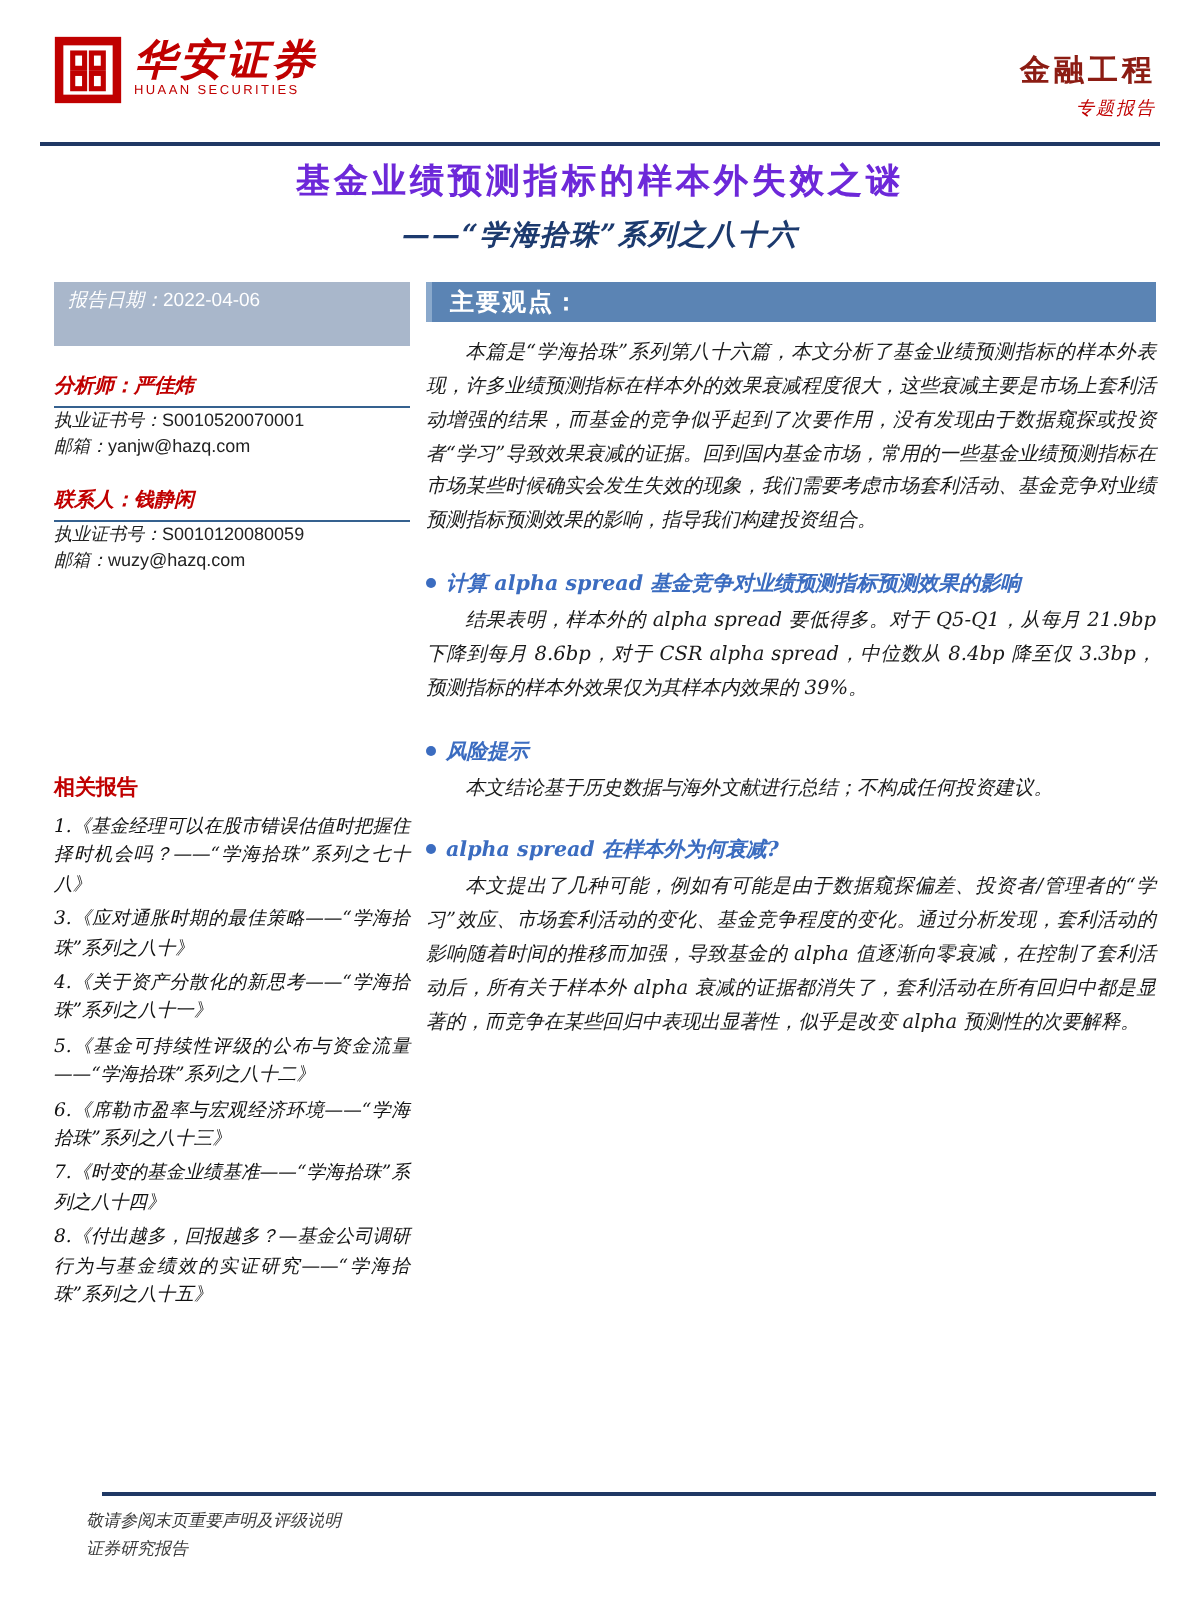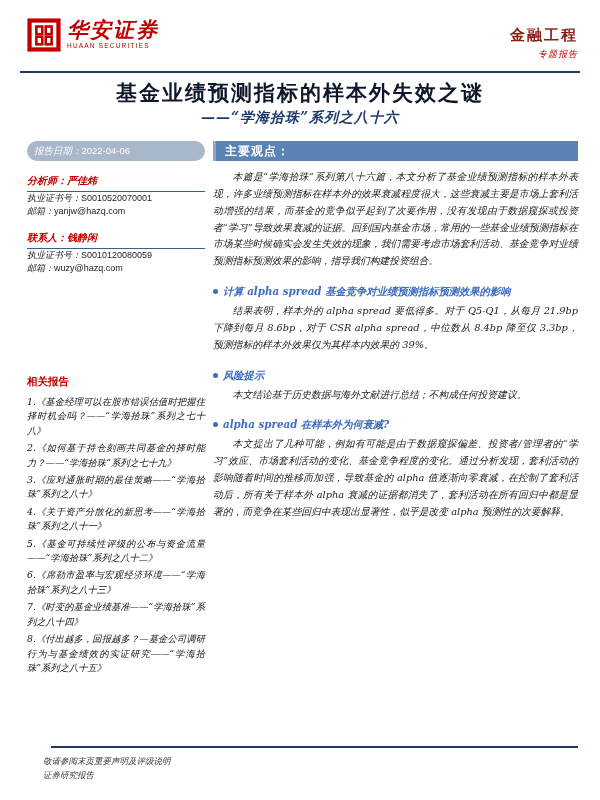--- a/index.html
+++ b/index.html
@@ -13,28 +13,28 @@
   .header{position:absolute;left:27px;top:18px;right:22px;height:50px;}
   .logo{display:flex;align-items:flex-start;gap:6px;}
   .logo-cn{color:#c00000;font-size:21px;font-weight:bold;font-family:"DejaVu Serif",serif;font-style:italic;letter-spacing:2px;line-height:1.1;}
   .logo-en{color:#c00000;font-size:6.5px;letter-spacing:1.2px;margin-top:1px;}
   .header-right{position:absolute;right:0;top:8px;text-align:right;}
   .category{color:#8c1c13;font-size:15px;font-weight:bold;font-family:"DejaVu Serif",serif;letter-spacing:2px;}
   .report-type{color:#c00000;font-size:9px;margin-top:3px;letter-spacing:1px;font-family:"DejaVu Serif",serif;font-style:italic;}
   .header-rule{position:absolute;left:20px;right:20px;top:71px;height:2px;background:#1f3864;}
 
   
-  .title{position:absolute;left:0;right:0;top:79px;text-align:center;color:#0f172a;
-    font-size:21px;font-weight:bold;font-family:"DejaVu Serif",serif;letter-spacing:2px;}
+  .title{position:absolute;left:0;right:0;top:79px;text-align:center;color:#6d28d9;
+    font-size:17px;font-weight:bold;font-family:"DejaVu Serif",serif;letter-spacing:2px;}
   .subtitle{position:absolute;left:0;right:0;top:109px;text-align:center;color:#1c3a6e;
     font-size:14px;font-weight:bold;font-family:"DejaVu Serif",serif;font-style:italic;letter-spacing:1px;}
 
   
   .sidebar{position:absolute;left:27px;top:141px;width:178px;}
-  .date-bar{height:20px;line-height:20px;background:#a9b7cb;color:#ffffff;font-size:9.5px;padding-left:7px;border-radius:10px;}
+  .date-bar{height:32px;line-height:20px;background:#a9b7cb;color:#ffffff;font-size:9.5px;padding-left:7px;}
   .person{margin-top:13px;}
   .person-head{color:#c00000;font-weight:bold;font-size:10px;padding-bottom:3px;border-bottom:1px solid #35618f;}
   .person-row{font-size:9px;margin-top:0;color:#222;}
   .person-row .lbl{font-family:"DejaVu Serif",serif;font-style:italic;}
   .related{margin-top:100px;}
   .related-head{color:#c00000;font-weight:bold;font-size:10.5px;margin-bottom:6px;}
   .related-item{font-size:9.3px;line-height:1.55;margin-bottom:3px;color:#111;text-align:justify;}
 
   
   .main{position:absolute;left:213px;top:141px;width:365px;}
@@ -97,21 +97,20 @@
       <span class="lbl">执业证书号：</span><span>S0010120080059</span>
     </div>
     <div class="person-row">
       <span class="lbl">邮箱：</span><span>wuzy@hazq.com</span>
     </div>
   </div>
 
   <div class="related">
     <div class="related-head">相关报告</div>
     <div class="related-item kai">1.《基金经理可以在股市错误估值时把握住择时机会吗？——“学海拾珠”系列之七十八》</div>
-    <div class="related-item kai">2.《如何基于持仓刻画共同基金的择时能力？——“学海拾珠”系列之七十九》</div>
     <div class="related-item kai">3.《应对通胀时期的最佳策略——“学海拾珠”系列之八十》</div>
     <div class="related-item kai">4.《关于资产分散化的新思考——“学海拾珠”系列之八十一》</div>
     <div class="related-item kai">5.《基金可持续性评级的公布与资金流量——“学海拾珠”系列之八十二》</div>
     <div class="related-item kai">6.《席勒市盈率与宏观经济环境——“学海拾珠”系列之八十三》</div>
     <div class="related-item kai">7.《时变的基金业绩基准——“学海拾珠”系列之八十四》</div>
     <div class="related-item kai">8.《付出越多，回报越多？—基金公司调研行为与基金绩效的实证研究——“学海拾珠”系列之八十五》</div>
   </div>
 </div>
 
 <div class="main">

